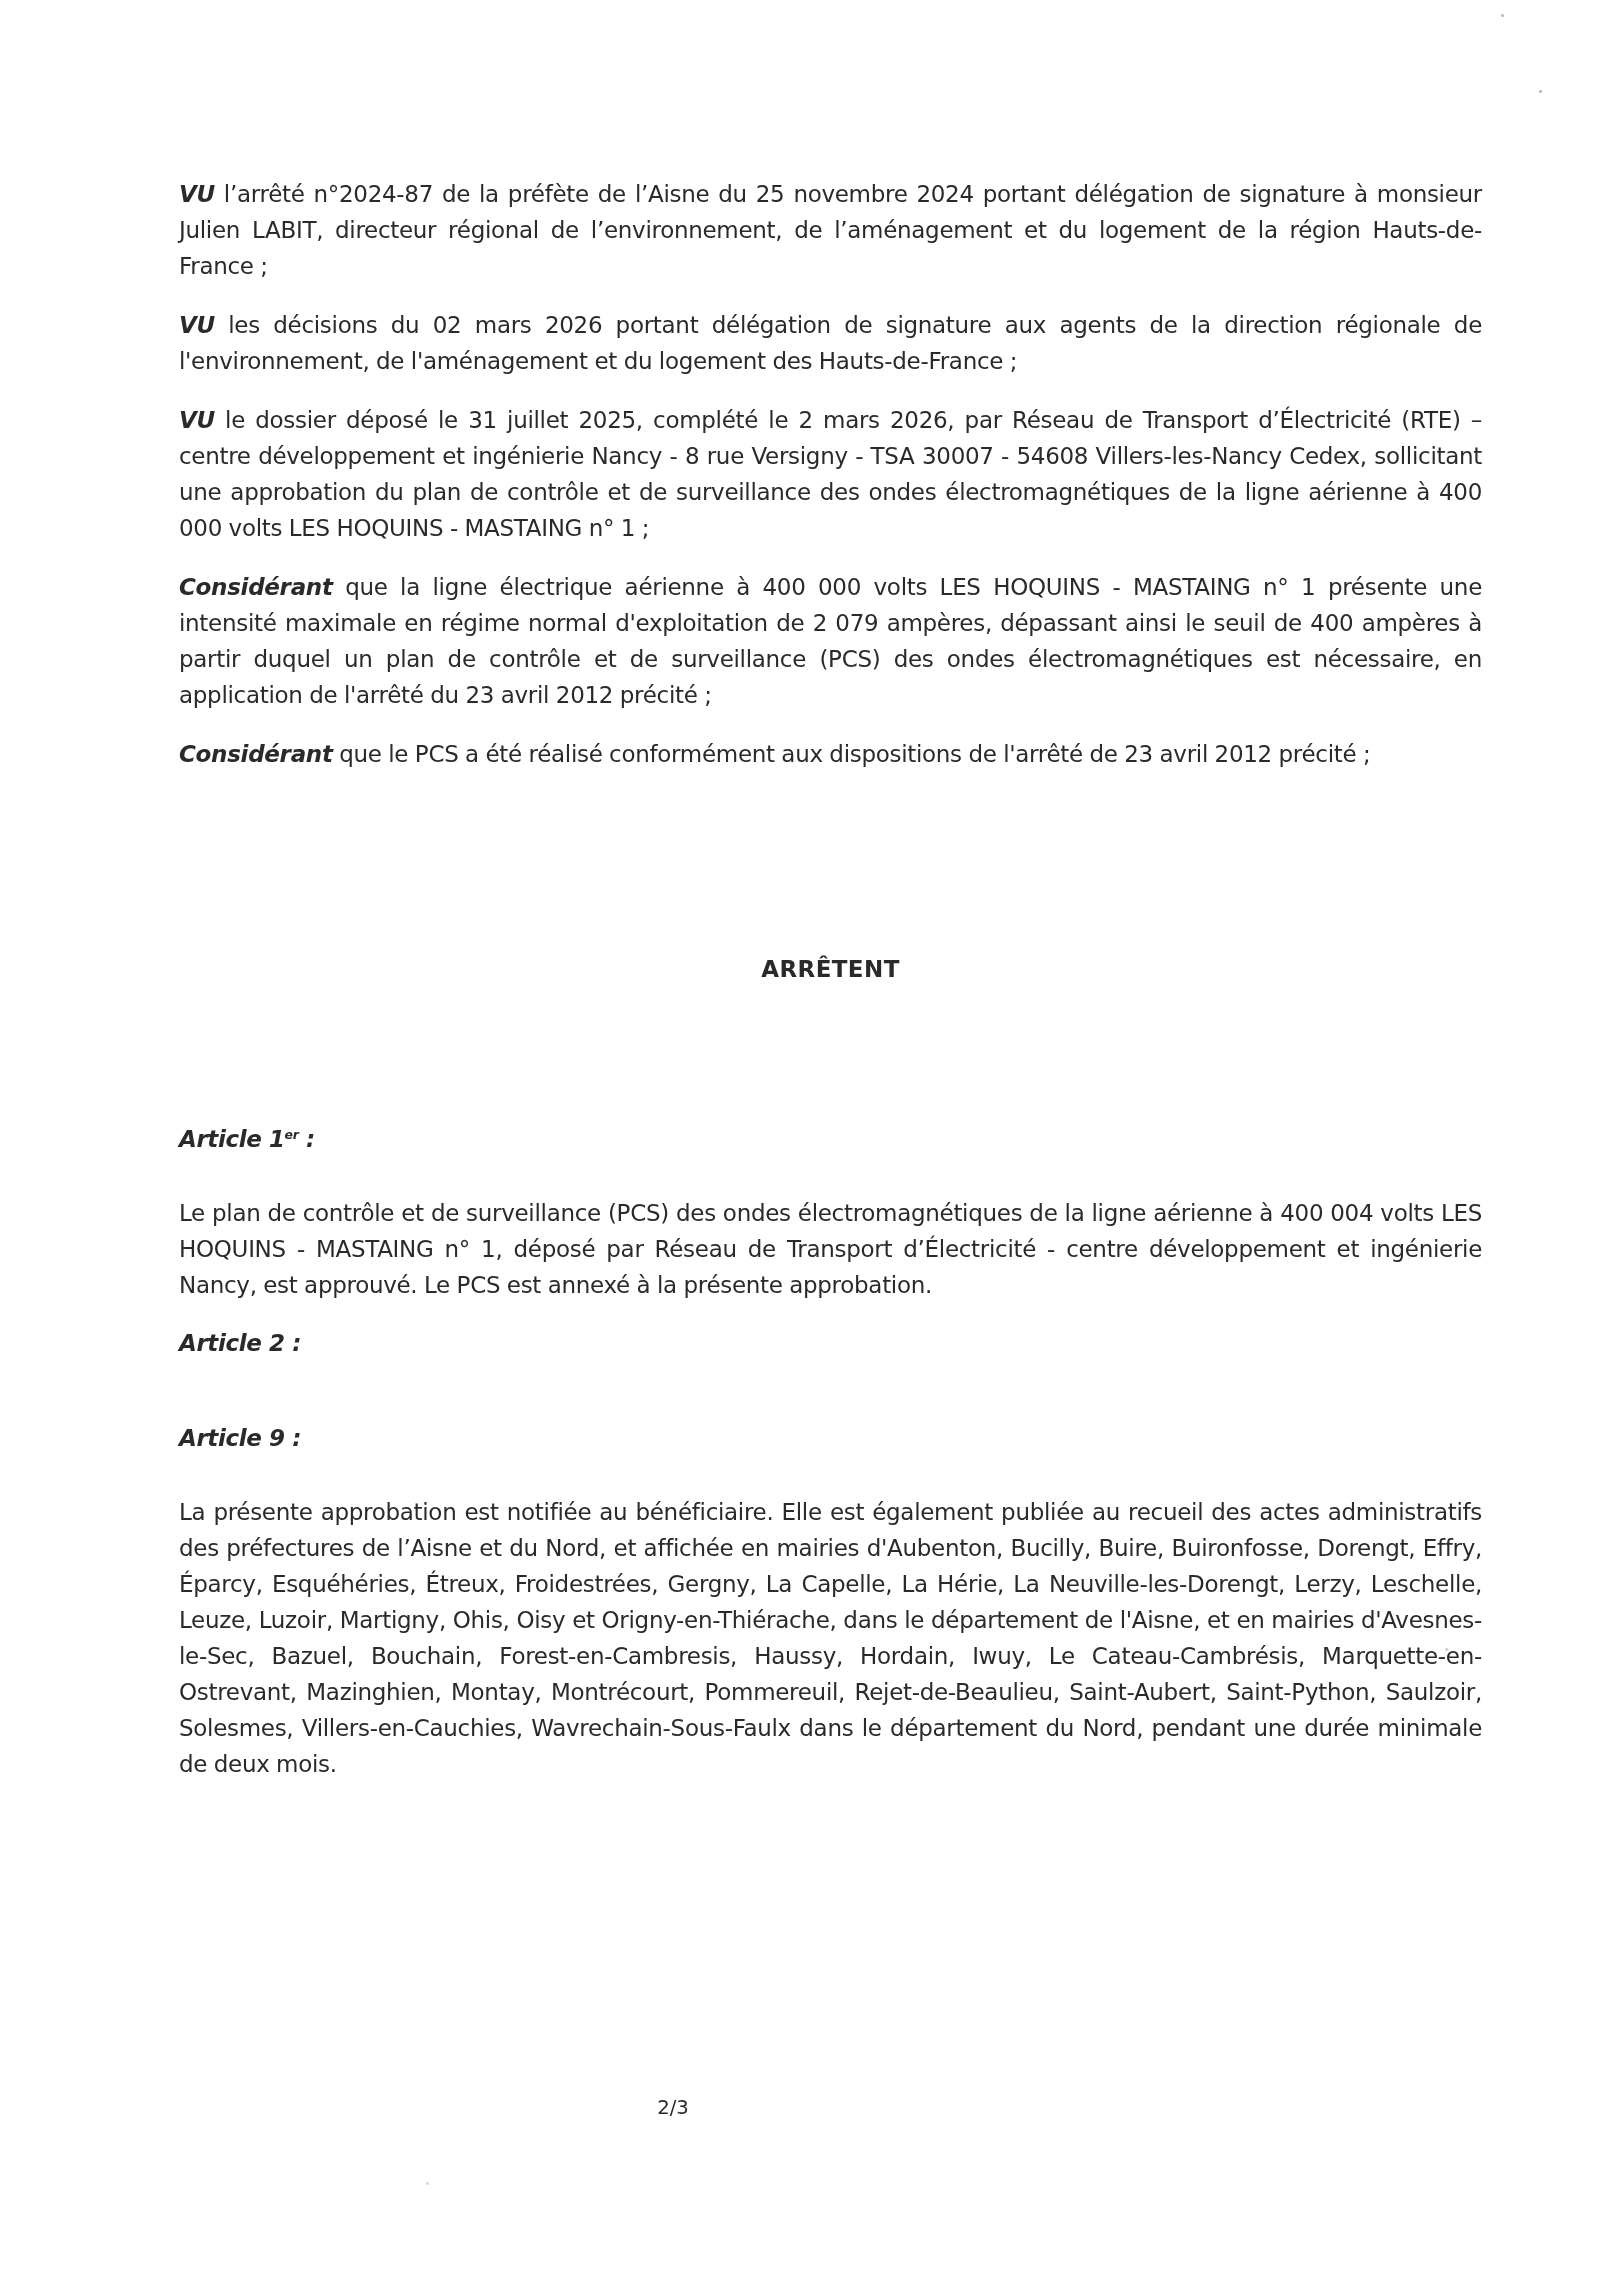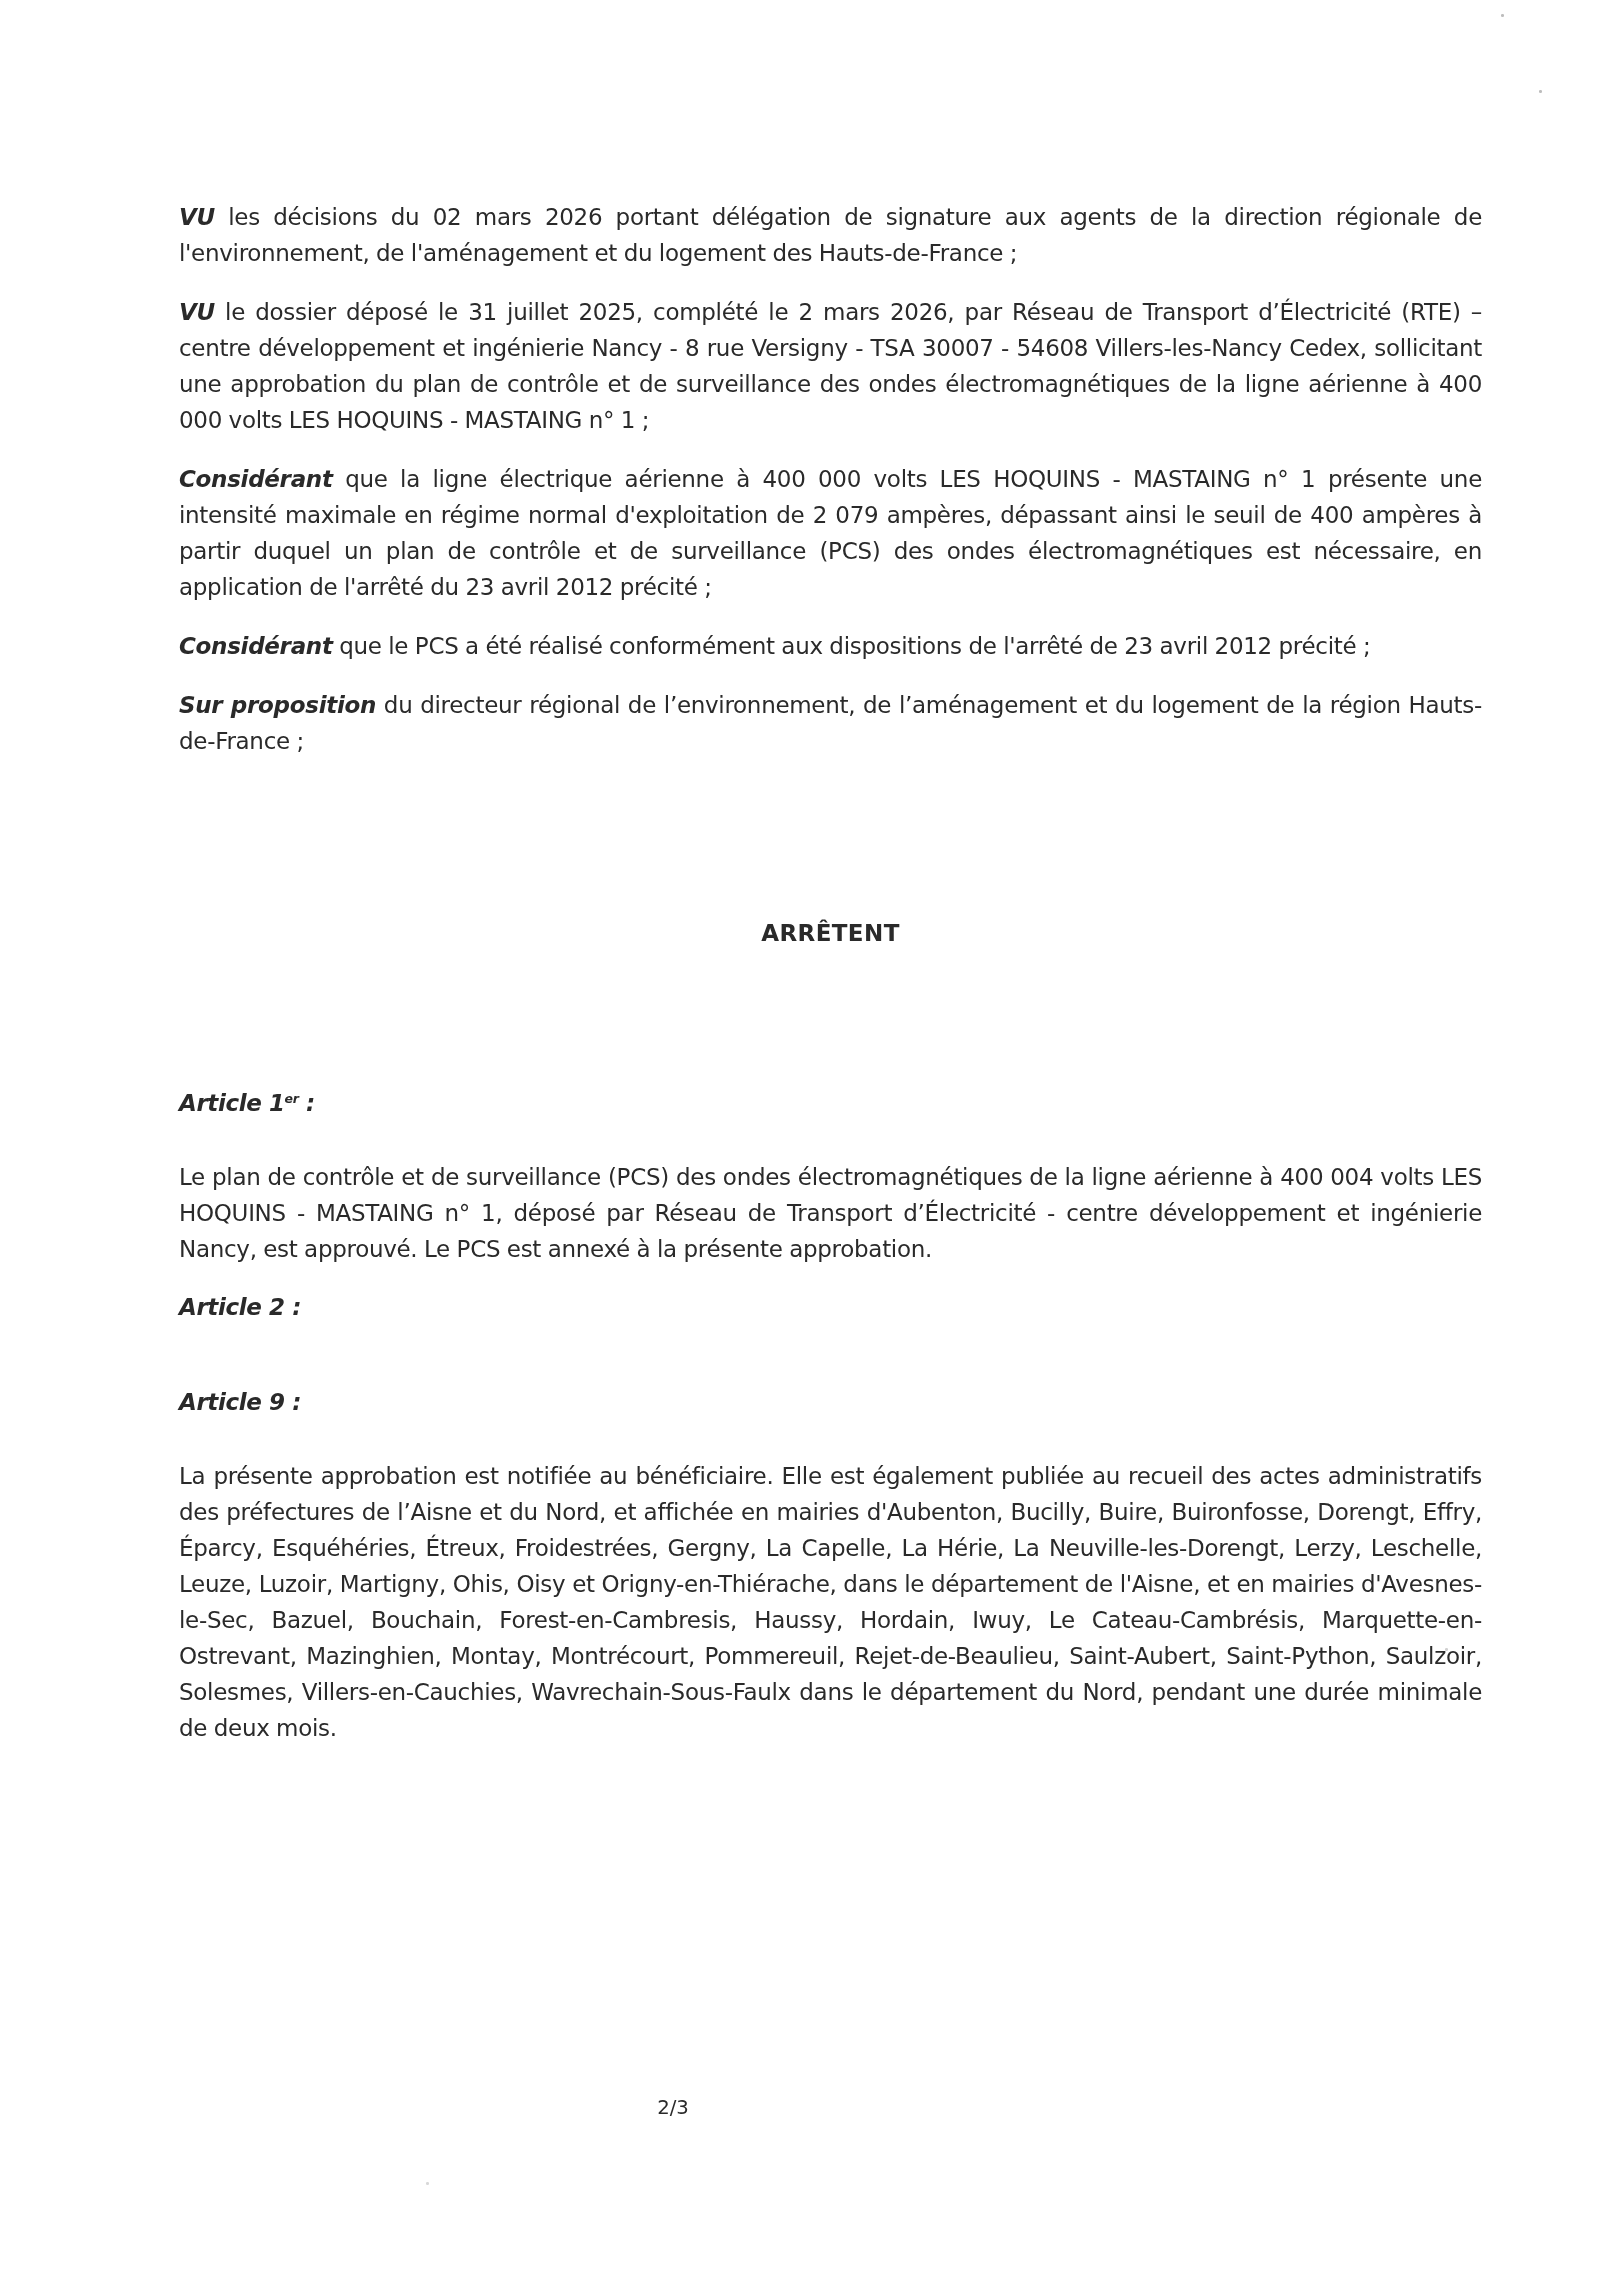--- a/index.html
+++ b/index.html
@@ -76,20 +76,23 @@
       height: 2.7px;
       border-radius: 50%;
       background: #bdbdbd;
     }
   </style>
 </head>
 <body>
 
 <div class="page">
 
+  <p class="para last-left">
+    <span class="lead">VU</span><span> l’arrêté n°2024-87 de la préfète de l’Aisne du 25 novembre 2024 portant délégation de signature à monsieur Julien LABIT, directeur régional de l’environnement, de l’aménagement et du logement de la région Hauts-de-France ;</span>
+  </p>
   <div class="gap-s"></div>
 
   <p class="para last-left">
     <span class="lead">VU</span><span> les décisions du 02 mars 2026 portant délégation de signature aux agents de la direction régionale de l'environnement, de l'aménagement et du logement des Hauts-de-France ;</span>
   </p>
   <div class="gap-s"></div>
 
   <p class="para last-left">
     <span class="lead">VU</span><span> le dossier déposé le 31 juillet 2025, complété le 2 mars 2026, par Réseau de Transport d’Électricité (RTE) – centre développement et ingénierie Nancy - 8 rue Versigny - TSA 30007 - 54608 Villers-les-Nancy Cedex, sollicitant une approbation du plan de contrôle et de surveillance des ondes électromagnétiques de la ligne aérienne à 400 000 volts LES HOQUINS - MASTAING n° 1 ;</span>
   </p>
@@ -98,23 +101,20 @@
   <p class="para last-left">
     <span class="lead">Considérant</span><span> que la ligne électrique aérienne à 400 000 volts LES HOQUINS - MASTAING n° 1 présente une intensité maximale en régime normal d'exploitation de  2 079 ampères, dépassant ainsi le seuil de 400 ampères à partir duquel un plan de contrôle et de surveillance (PCS) des ondes électromagnétiques est nécessaire, en application de l'arrêté du 23 avril 2012 précité ;</span>
   </p>
   <div class="gap-s"></div>
 
   <p class="para last-left">
     <span class="lead">Considérant</span><span> que le PCS a été réalisé conformément aux dispositions de l'arrêté de 23 avril 2012 précité ;</span>
   </p>
   <div class="gap-s"></div>
 
-  <p class="para last-left">
-    <span class="lead">Sur proposition</span><span> du directeur régional de l’environnement, de l’aménagement et du logement de la région Hauts-de-France ;</span>
-  </p>
 
   <div class="gap-l"></div>
 
   <p class="title">ARRÊTENT</p>
 
   <div class="gap-xl"></div>
 
   <p class="article-heading">
     <span>Article 1</span><sup>er</sup><span> :</span>
   </p>

